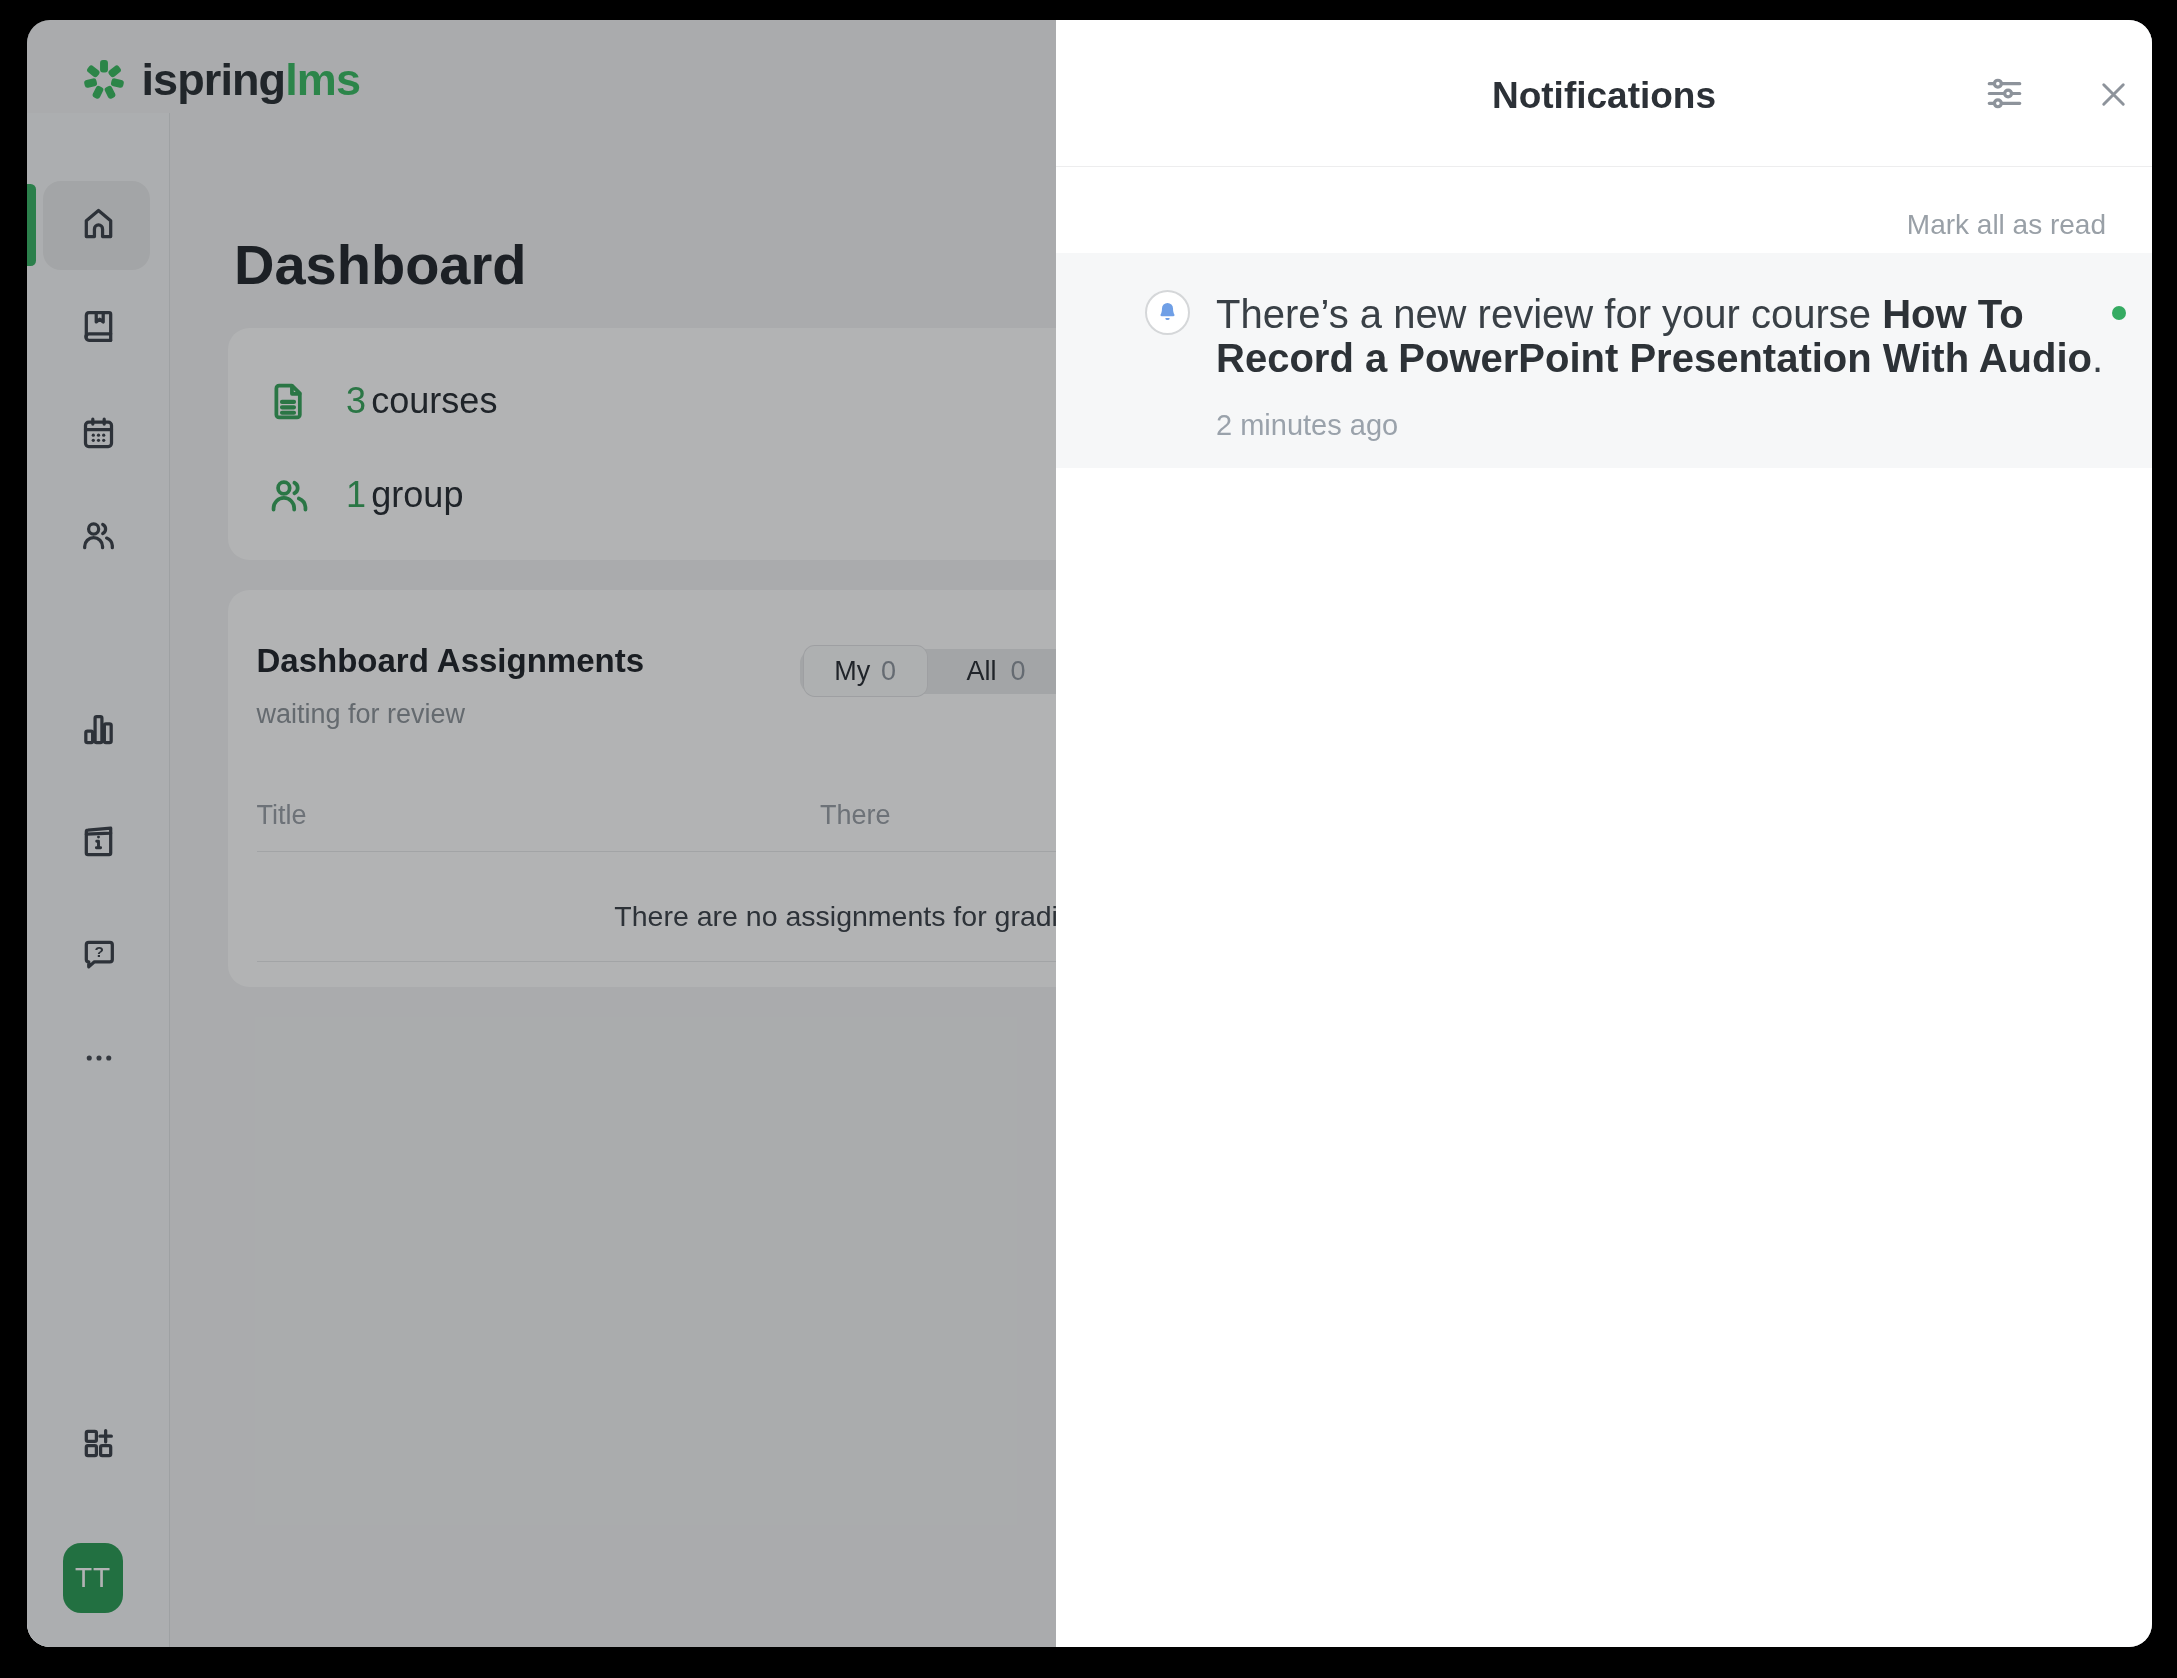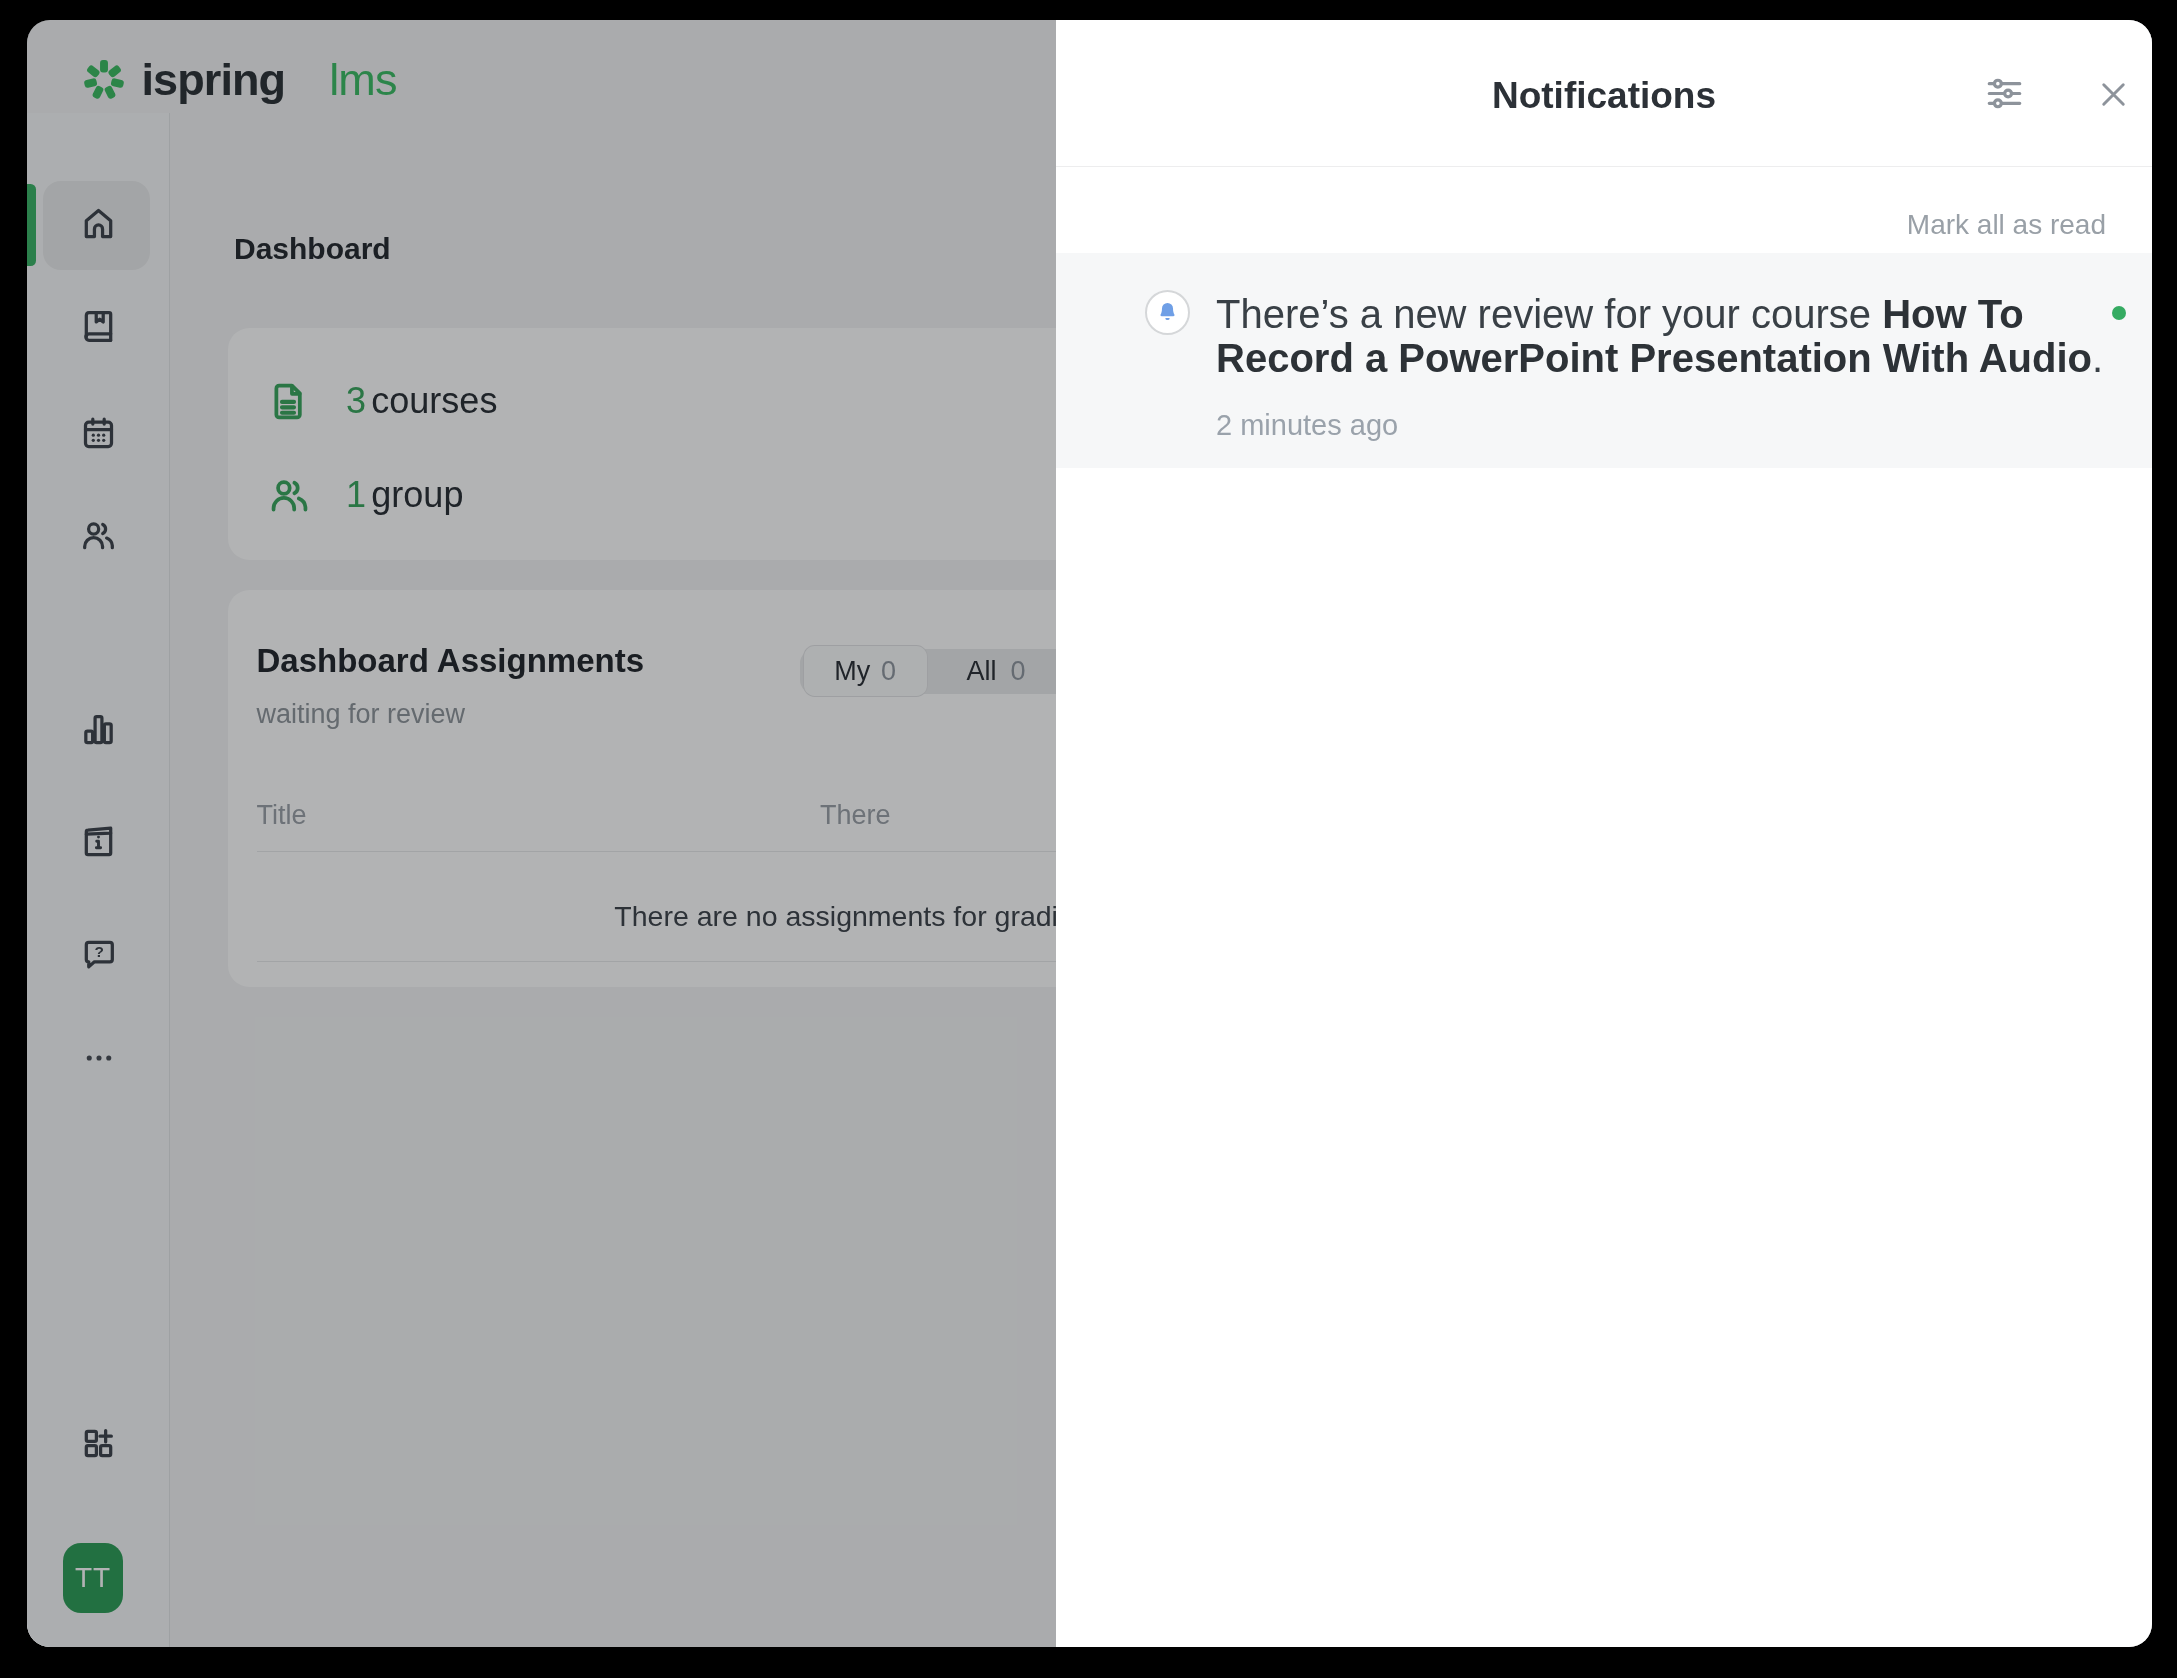--- a/index.html
+++ b/index.html
@@ -10,39 +10,39 @@
   }
   .window{
     position:absolute;left:27px;top:19.6px;width:2125px;height:1627px;
     border-radius:23px;background:#f3f4f5;overflow:hidden;
   }
   
   .logo{position:absolute;left:52px;top:34px;display:flex;align-items:center;gap:12.5px;z-index:1;}
   .logo svg{width:50px;height:50px;}
   .logo .brand-text{font-size:45px;letter-spacing:-0.9px;}
   .logo .brand-name{font-weight:700;color:#2e3338;}
-  .logo .brand-suffix{font-weight:400;color:#3ebd66;margin-left:44px;}
+  .logo .brand-suffix{font-weight:700;color:#3ebd66;}
   .sidebar{
     position:absolute;left:0;top:93px;width:143px;height:1534px;
     background:#f7f8f9;border-right:1.8px solid #e3e5e6;box-sizing:border-box;z-index:1;
   }
   .side-active-bg{position:absolute;left:16px;top:68px;width:107px;height:89px;border-radius:18px;background:#e9ebec;}
   .side-active-bar{position:absolute;left:0;top:71px;width:9px;height:82px;border-radius:0 5.3px 5.3px 0;background:#3cb468;}
   .side-item{
     position:absolute;left:50px;width:43px;height:43px;margin:0;
     display:flex;align-items:center;justify-content:center;color:#3f454d;
   }
   .side-item svg{width:39px;height:39px;}
   .side-item.small svg{width:36px;height:36px;}
   .avatar{
     position:absolute;left:36px;top:1430px;width:60px;height:70px;border-radius:18px;
     background:#2f9e59;color:#ffffff;font-size:28px;font-weight:400;letter-spacing:0.9px;
     display:flex;align-items:center;justify-content:center;
   }
-  .page-title{position:absolute;left:207px;top:212px;font-size:30px;font-weight:600;color:#272b31;}
+  .page-title{position:absolute;left:207px;top:212px;font-size:56px;font-weight:600;color:#272b31;}
   .card{position:absolute;background:#ffffff;border-radius:21.4px;}
   .stats-card{left:201px;top:308px;width:1248px;height:232px;}
   .stat-row{position:absolute;left:39px;display:flex;align-items:center;gap:34px;height:57px;}
   .stat-row svg{width:45px;height:45px;color:#3ba75f;}
   .stat-text{font-size:36px;color:#2b3036;}
   .stat-count{color:#3ba75f;margin-right:5.3px;}
   .assign-card{left:201px;top:570px;width:1248px;height:397px;}
   .assign-title{position:absolute;left:28.5px;top:52px;font-size:33px;font-weight:700;color:#24282e;}
   .assign-sub{position:absolute;left:28.5px;top:109px;font-size:27px;color:#8f959b;}
   .toggle{

